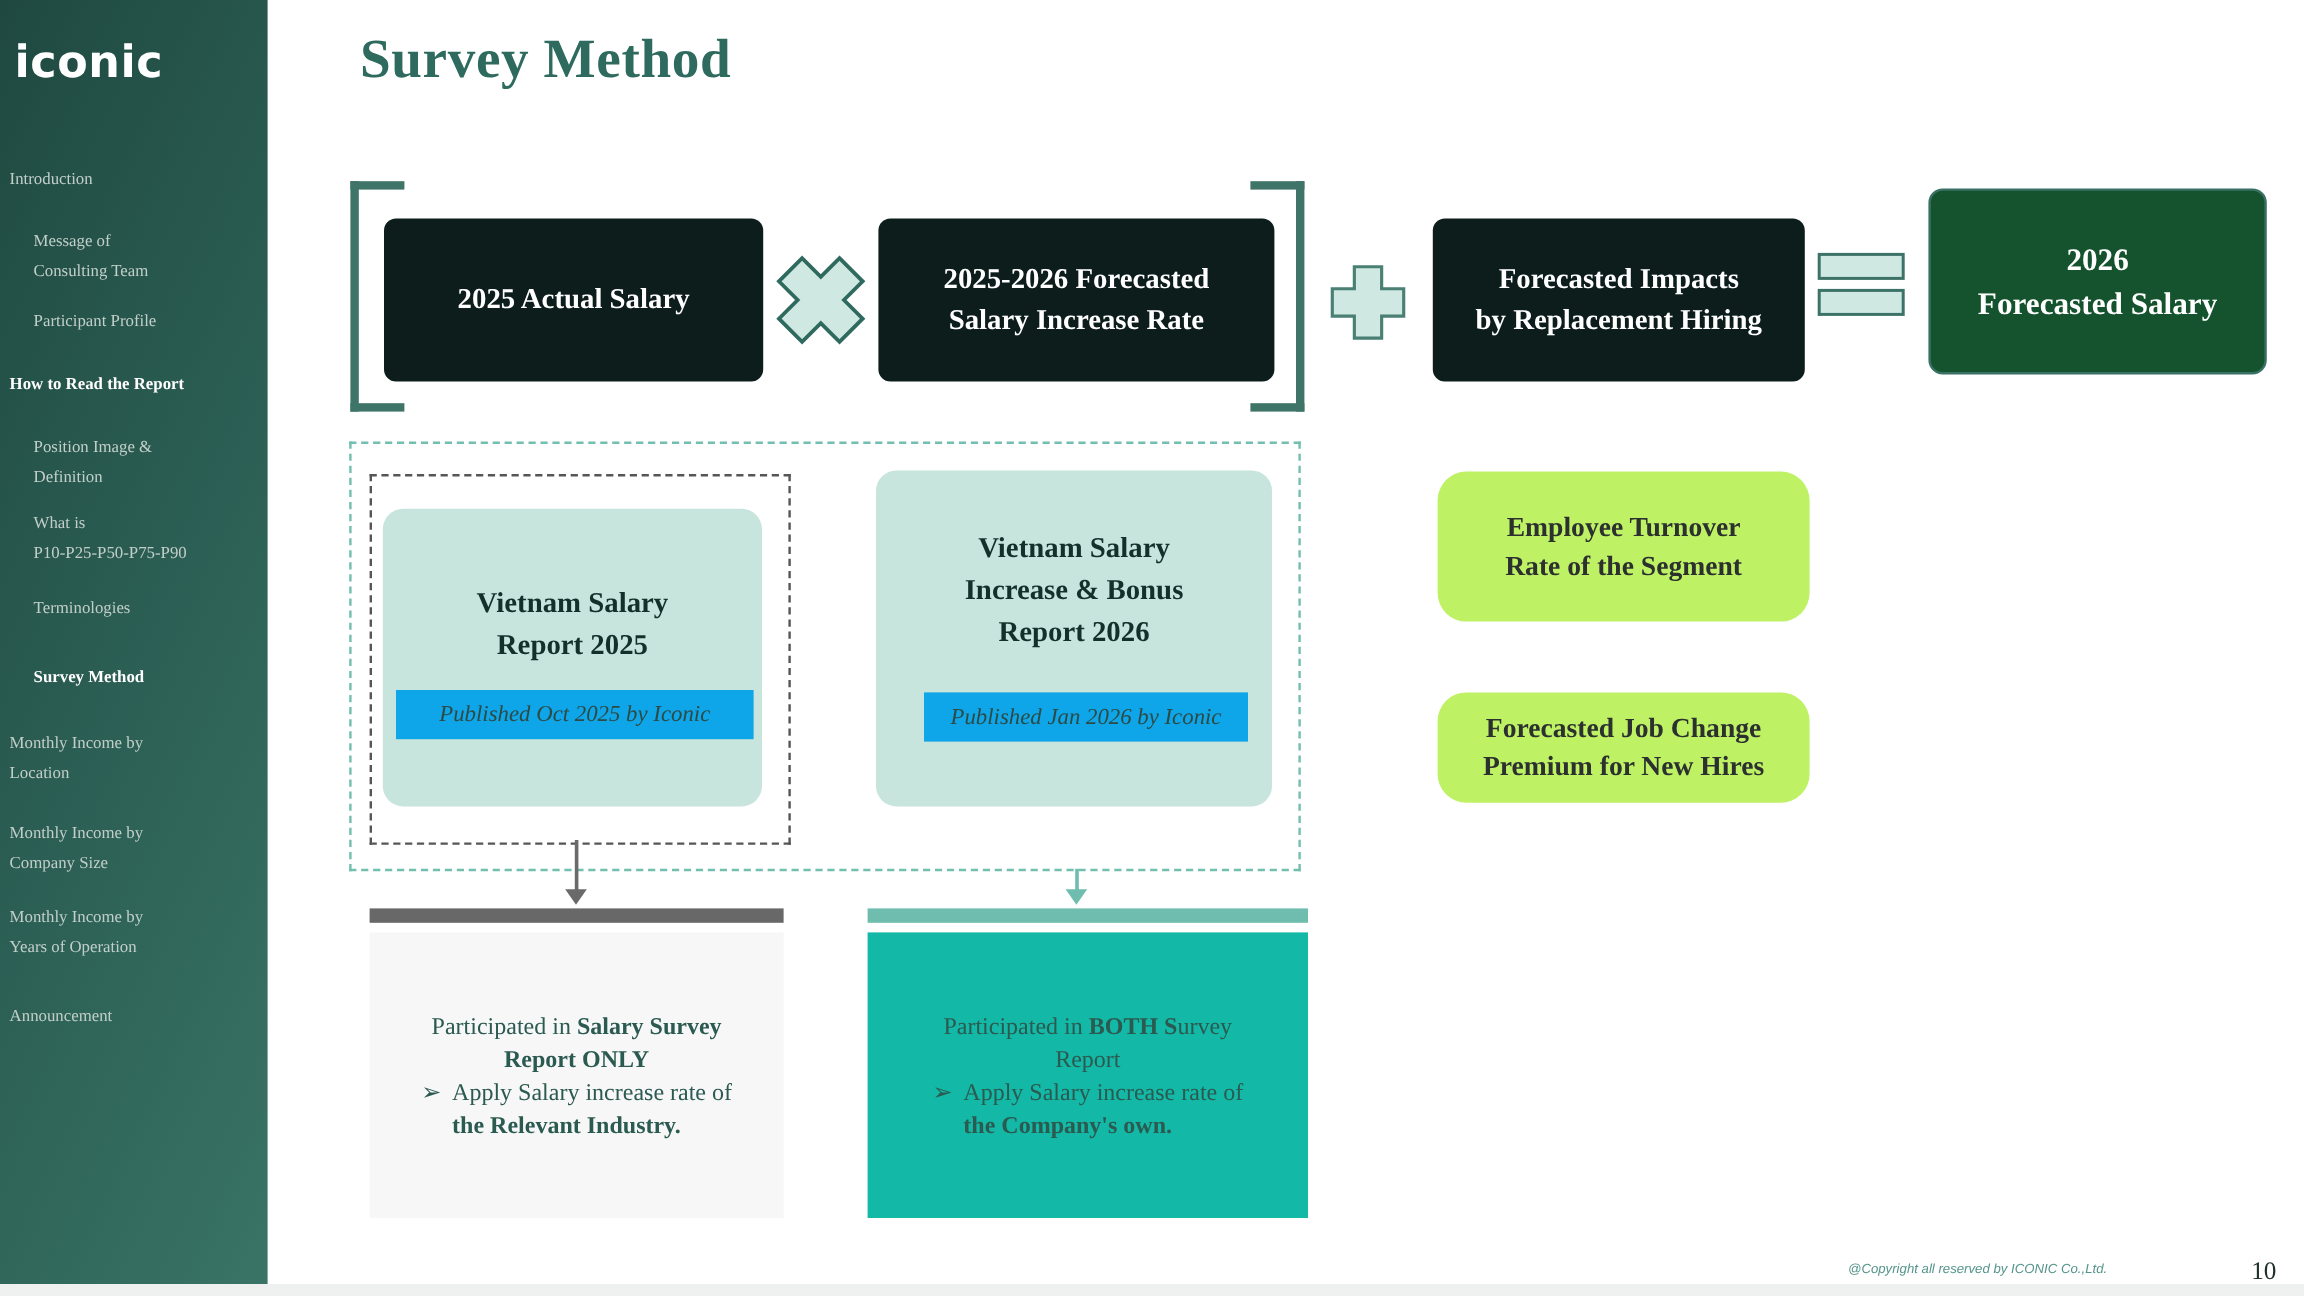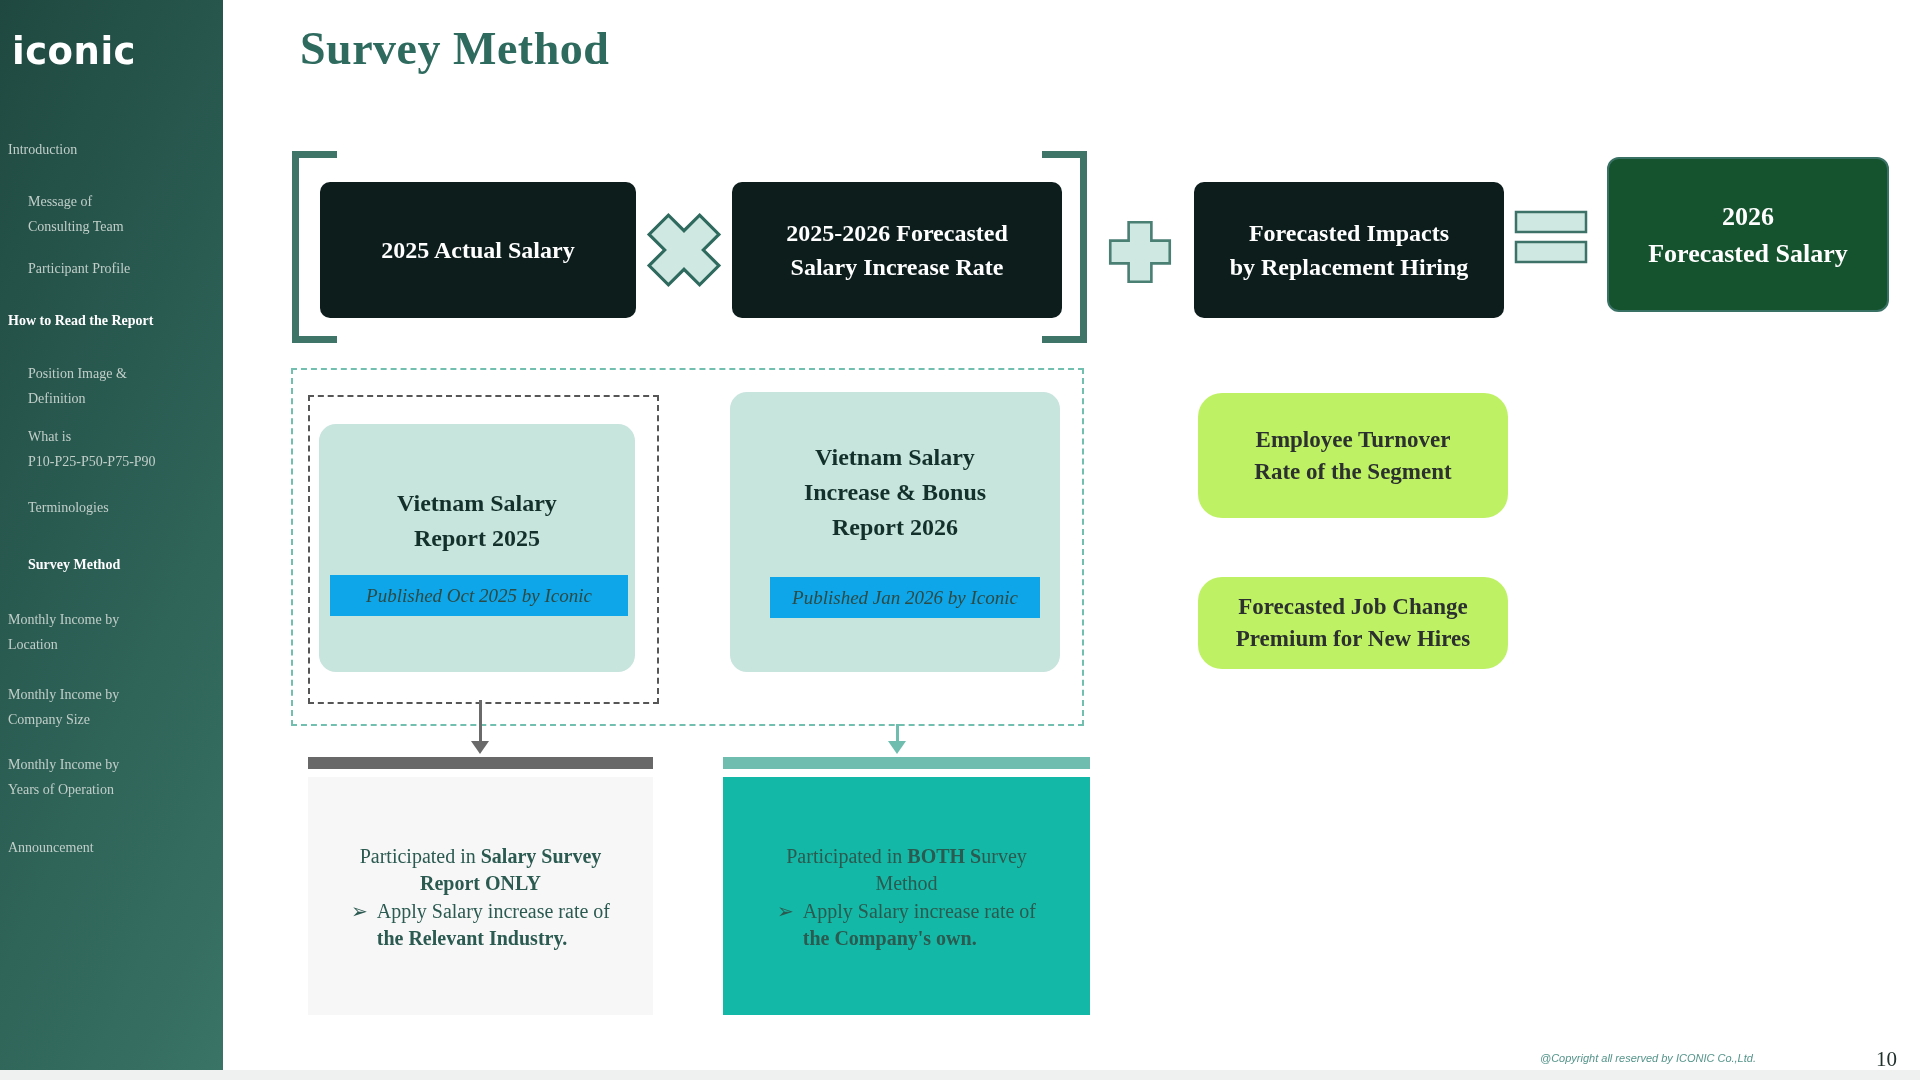--- a/index.html
+++ b/index.html
@@ -154,21 +154,21 @@
       <div><span>Participated in </span><b>Salary Survey</b><br><b>Report ONLY</b></div>
       <div class="note-bullet">
         <span>➢</span>
         <span><span>Apply Salary increase rate of</span><br><b>the Relevant Industry.</b></span>
       </div>
     </div>
   </div>
 
   <div class="note-box note-right">
     <div class="note-text">
-      <div><span>Participated in </span><b>BOTH S</b><span>urvey</span><br><span>Method</span></div>
+      <div><span>Participated in </span><b>BOTH S</b><span>urvey</span><br><span>Report</span></div>
       <div class="note-bullet">
         <span>➢</span>
         <span><span>Apply Salary increase rate of</span><br><b>the Company's own.</b></span>
       </div>
     </div>
   </div>
 
   <div class="copyright">@Copyright all reserved by ICONIC Co.,Ltd.</div>
   <div class="page-number">10</div>
   <div class="bottom-strip"></div>

